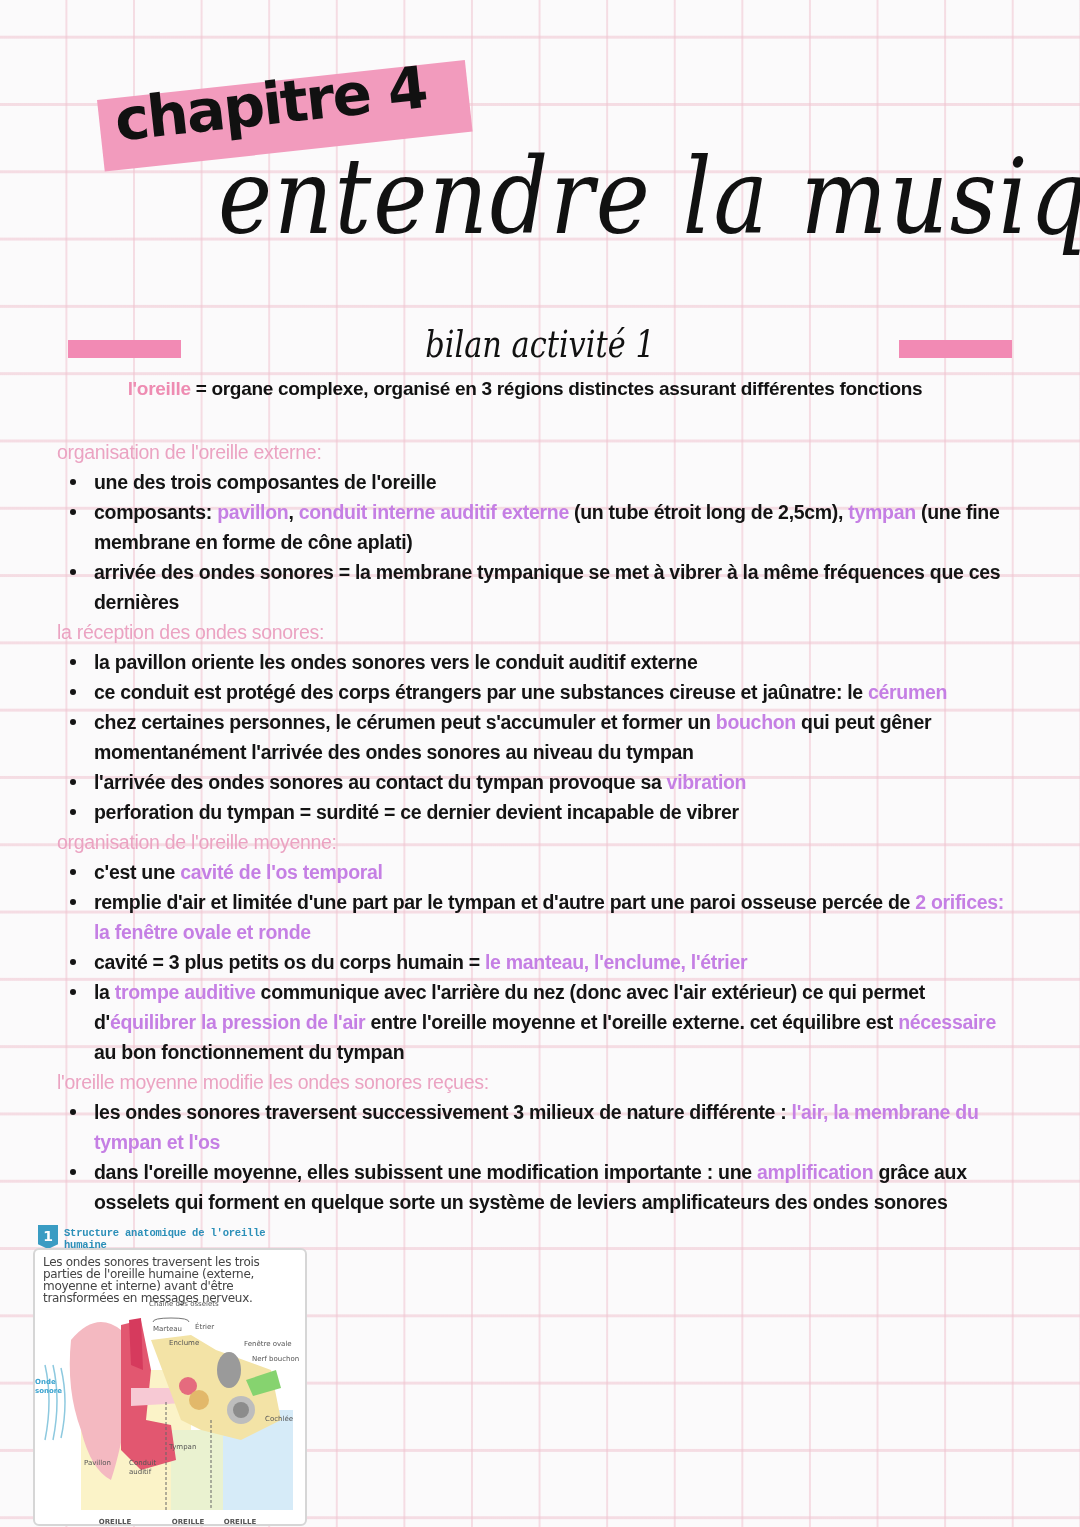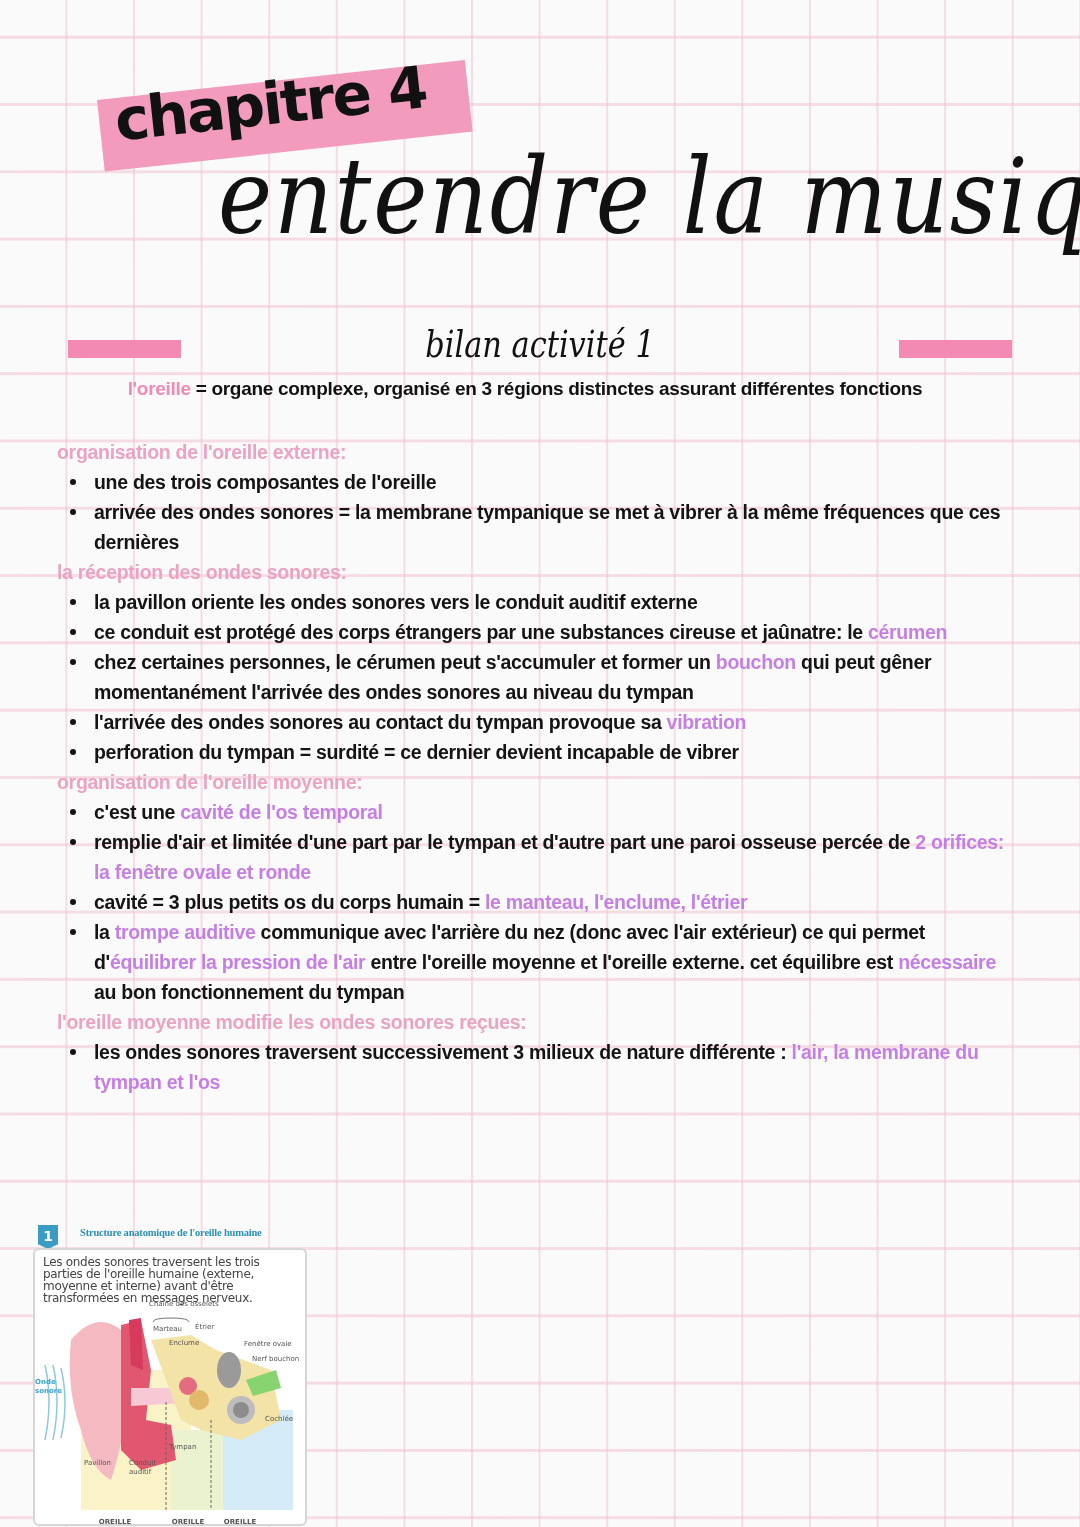--- a/index.html
+++ b/index.html
@@ -39,38 +39,38 @@
   .intro {
     position:absolute; left:0; width:1050px; top:378px; text-align:center;
     font-size:19px; font-weight:bold; color:#111; letter-spacing:-0.3px;
   }
   .pink { color:#ee8cb2; }
   .lav { color:#c57fe4; }
   .content {
     position:absolute; left:57px; top:437px; width:960px;
     font-size:19.5px; line-height:30px; font-weight:bold; color:#141414; letter-spacing:-0.3px;
   }
-  .section-h { color:#eba3c2; font-weight:bold; }
+  .section-h { color:#eba3c2; font-weight:normal; }
   ul { margin:0; padding:0 0 0 37px; list-style:none; }
   li { position:relative; }
   li::before {
     content:""; position:absolute; left:-24px; top:12px; width:6px; height:6px;
     background:#141414; border-radius:50%;
   }
   .figure {
     position:absolute; left:33px; top:1222px; width:272px; height:302px;
   }
   .fig-badge {
     position:absolute; left:5px; top:3px; width:20px; height:24px; background:#3a9cc3;
     color:#fff; font-family:"DejaVu Sans",sans-serif; font-weight:bold; font-size:14px;
     text-align:center; line-height:22px; clip-path: polygon(0 0,100% 0,100% 80%,50% 100%,0 80%);
   }
   .fig-title {
-    position:absolute; left:31px; top:5px; font-family:Liberation Serif, serif;
-    font-weight:bold; font-size:10.5px; color:#2b8fb8; letter-spacing:-0.2px;margin-left:16px;
+    position:absolute; left:31px; top:5px; font-family:Liberation Mono, monospace;
+    font-weight:bold; font-size:10.5px; color:#2b8fb8; letter-spacing:-0.2px;
   }
   .fig-box {
     position:absolute; left:0; top:26px; width:270px; height:274px;
     border:2px solid #d6d6d6; border-radius:6px; background:#fff;
   }
   .fig-desc {
     position:absolute; left:10px; top:34px; width:256px; font-family:"DejaVu Sans",sans-serif;
     font-size:12px; line-height:12px; color:#444; letter-spacing:-0.3px;
   }
   .fig-lbl { position:absolute; font-family:"DejaVu Sans",sans-serif; font-size:7px; color:#555; white-space:nowrap; }
@@ -88,40 +88,42 @@
 <div class="subtitle">bilan activité 1</div>
 
 <div class="intro">
   <span class="pink">l'oreille</span><span> = organe complexe, organisé en 3 régions distinctes assurant différentes fonctions</span>
 </div>
 
 <div class="content" id="content">
     <div class="section-h">organisation de l'oreille externe:</div>
     <ul>
       <li><span>une des trois composantes de l'oreille</span></li>
+      <li><span>composants: </span><span class="lav">pavillon</span><span>, </span><span class="lav">conduit interne auditif externe</span><span> (un tube étroit long de 2,5cm), </span><span class="lav">tympan</span><span> (une fine membrane en forme de cône aplati)</span></li>
       <li><span>arrivée des ondes sonores =  la membrane tympanique se met à vibrer à la même fréquences que ces dernières</span></li>
     </ul>
     <div class="section-h">la réception des ondes sonores:</div>
     <ul>
       <li><span>la pavillon oriente les ondes sonores vers le conduit auditif externe</span></li>
       <li><span>ce conduit est protégé des corps étrangers par une substances cireuse et jaûnatre: le </span><span class="lav">cérumen</span></li>
       <li><span>chez certaines personnes, le cérumen peut s'accumuler et former un </span><span class="lav">bouchon</span><span> qui peut gêner momentanément l'arrivée des ondes sonores au niveau du tympan</span></li>
       <li><span>l'arrivée des ondes sonores au contact du tympan provoque sa </span><span class="lav">vibration</span></li>
       <li><span>perforation du tympan = surdité = ce dernier devient incapable de vibrer</span></li>
     </ul>
     <div class="section-h">organisation de l'oreille moyenne:</div>
     <ul>
       <li><span>c'est une </span><span class="lav">cavité de l'os temporal</span></li>
       <li><span>remplie d'air et limitée d'une part par le tympan et d'autre part une paroi osseuse percée de </span><span class="lav">2 orifices: la fenêtre ovale et ronde</span></li>
       <li><span>cavité = 3 plus petits os du corps humain = </span><span class="lav">le manteau, l'enclume, l'étrier</span></li>
       <li><span>la </span><span class="lav">trompe auditive</span><span> communique avec l'arrière du nez (donc avec l'air extérieur) ce qui permet d'</span><span class="lav">équilibrer la pression de l'air</span><span> entre l'oreille moyenne et l'oreille externe. cet équilibre est </span><span class="lav">nécessaire</span><span> au bon fonctionnement du tympan</span></li>
     </ul>
     <div class="section-h">l'oreille moyenne modifie les ondes sonores reçues:</div>
     <ul>
       <li><span>les ondes sonores traversent successivement 3 milieux de nature différente : </span><span class="lav">l'air, la membrane du tympan et l'os</span></li>
+      <li><span>dans l'oreille moyenne, elles subissent une modification importante : une </span><span class="lav">amplification</span><span> grâce aux osselets qui forment en quelque sorte un système de leviers amplificateurs des ondes sonores</span></li>
     </ul>
   </div>
 
 <div class="figure">
   <div class="fig-badge">1</div>
   <div class="fig-title">Structure anatomique de l'oreille humaine</div>
   <div class="fig-box"></div>
   <div class="fig-desc">Les ondes sonores traversent les trois parties de l'oreille humaine (externe, moyenne et interne) avant d'être transformées en messages nerveux.</div>
 
   <svg style="position:absolute;left:8px;top:88px" width="258" height="206" viewBox="0 0 258 206">

